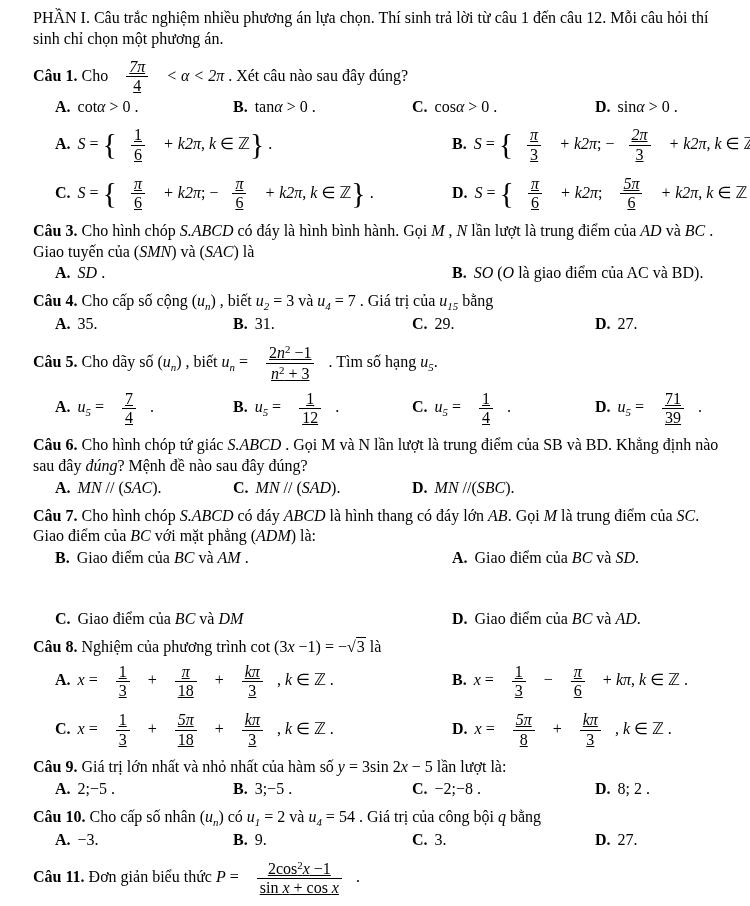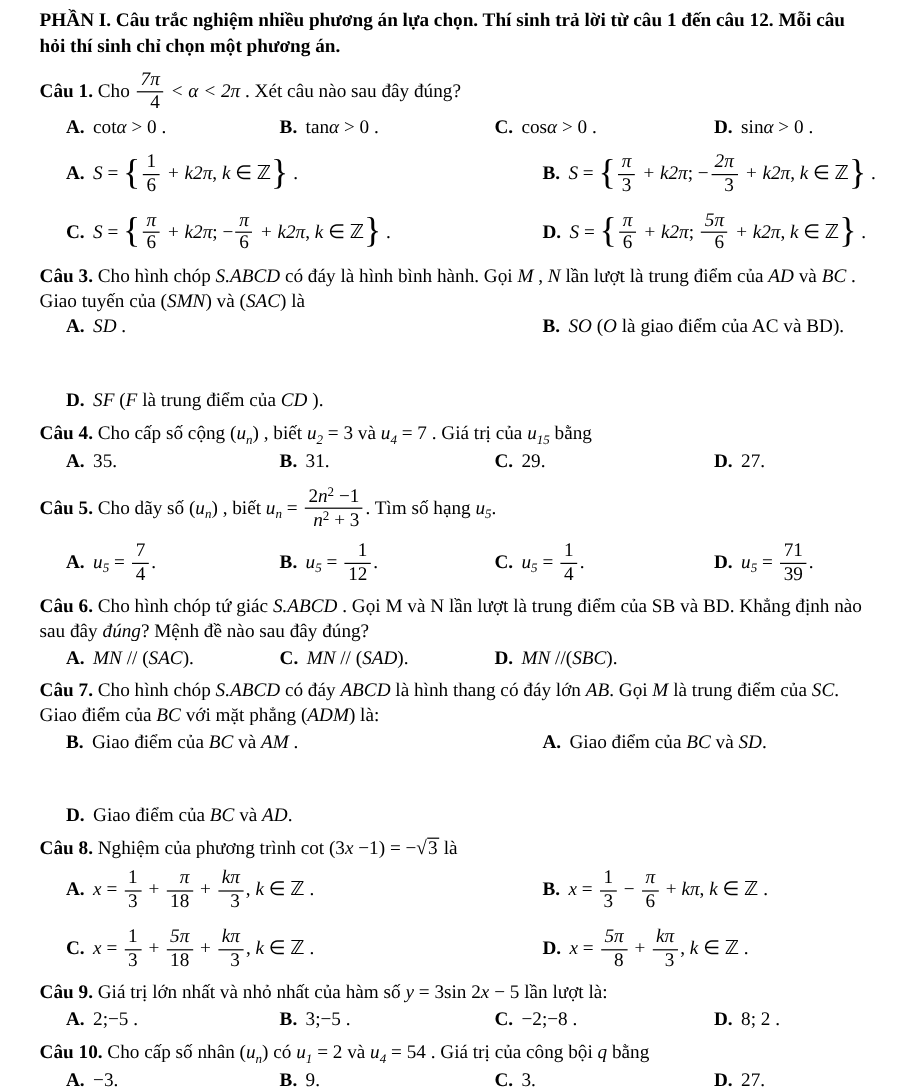--- a/index.html
+++ b/index.html
@@ -2,33 +2,33 @@
 <html><head>
 <meta charset="utf-8">
 <style>
   html, body { margin: 0; padding: 0; background: #ffffff; }
   body {
     width: 750px; height: 906px; overflow: hidden;
     font-family: "Liberation Serif", serif;
     font-size: 16px; color: #000; line-height: 1.3;
   }
   .page { padding: 8px 26px 0 33px; }
-  .header { font-weight: bold; margin-bottom: 6px; }
+  .header { font-weight: normal; margin-bottom: 6px; }
   .q { margin-top: 7px; }
   .stem { margin-bottom: 1px; }
   .qnum { font-weight: bold; }
   .opts { margin-left: 22px; display: grid; column-gap: 0; row-gap: 2px; align-items: center; }
   .opts.cols4 { grid-template-columns: 178px 179px 183px 1fr; }
   .opts.cols2 { grid-template-columns: 357px 1fr; gap: 40px; }
   .opts.tall { row-gap: 9px; margin-top: 4px; margin-bottom: 4px; }
   .opt { white-space: nowrap; }
   .opt-label { font-weight: bold; padding-right: 7px; }
   .it { font-style: italic; }
   .bi { font-style: italic; font-weight: normal; }
-  .frac { display: inline-block; vertical-align: middle; text-align: right; line-height: 1.15; margin: 1px 2px; }
+  .frac { display: inline-block; vertical-align: middle; text-align: center; line-height: 1.15; margin: 1px 14px; text-decoration: underline; }
   .frac .num { display: block; padding: 0 3px; }
   .frac .den { display: block; border-top: 1px solid #000; padding: 0 3px; }
   .brace { font-size: 30px; vertical-align: middle; line-height: 0.6; font-weight: 400; position: relative; top: -1px; }
   .sqrt-arg { border-top: 1px solid #000; padding: 0 1px; }
   sub, sup { font-size: 0.68em; }
   sub { vertical-align: -0.35em; }
   sup { vertical-align: 0.5em; }
 </style>
 </head>
 <body>
@@ -51,21 +51,20 @@
           <span class="opt"><span class="opt-label">B.</span><span><span class="it">S</span><span> = </span><span class="brace">{</span><span class="frac"><span class="num"><span class="it">π</span></span><span class="den"><span>3</span></span></span><span class="it"> + k2π</span><span>; −</span><span class="frac"><span class="num"><span class="it">2π</span></span><span class="den"><span>3</span></span></span><span class="it"> + k2π</span><span>, </span><span class="it">k</span><span> ∈ ℤ</span><span class="brace">}</span><span> .</span></span></span>
           <span class="opt"><span class="opt-label">C.</span><span><span class="it">S</span><span> = </span><span class="brace">{</span><span class="frac"><span class="num"><span class="it">π</span></span><span class="den"><span>6</span></span></span><span class="it"> + k2π</span><span>; −</span><span class="frac"><span class="num"><span class="it">π</span></span><span class="den"><span>6</span></span></span><span class="it"> + k2π</span><span>, </span><span class="it">k</span><span> ∈ ℤ</span><span class="brace">}</span><span> .</span></span></span>
           <span class="opt"><span class="opt-label">D.</span><span><span class="it">S</span><span> = </span><span class="brace">{</span><span class="frac"><span class="num"><span class="it">π</span></span><span class="den"><span>6</span></span></span><span class="it"> + k2π</span><span>; </span><span class="frac"><span class="num"><span class="it">5π</span></span><span class="den"><span>6</span></span></span><span class="it"> + k2π</span><span>, </span><span class="it">k</span><span> ∈ ℤ</span><span class="brace">}</span><span> .</span></span></span>
         </div>
       </div>
       <div class="q">
         <div class="stem"><span class="qnum">Câu 3. </span><span>Cho hình chóp </span><span class="it">S.ABCD</span><span> có đáy là hình bình hành. Gọi </span><span class="it">M</span><span> , </span><span class="it">N</span><span> lần lượt là trung điểm của </span><span class="it">AD</span><span> và </span><span class="it">BC</span><span> . Giao tuyến của (</span><span class="it">SMN</span><span>) và (</span><span class="it">SAC</span><span>) là</span></div>
         <div class="opts cols2">
           <span class="opt"><span class="opt-label">A.</span><span><span class="it">SD</span><span> .</span></span></span>
           <span class="opt"><span class="opt-label">B.</span><span><span class="it">SO</span><span> (</span><span class="it">O</span><span> là giao điểm của AC và BD).</span></span></span>
-          <span class="opt"><span class="opt-label">D.</span><span><span class="it">SF</span><span> (</span><span class="it">F</span><span> là trung điểm của </span><span class="it">CD</span><span> ).</span></span></span>
         </div>
       </div>
       <div class="q">
         <div class="stem"><span class="qnum">Câu 4. </span><span>Cho cấp số cộng (</span><span class="it">u</span><sub class="it">n</sub><span>) , biết </span><span class="it">u</span><sub class="it">2</sub><span> = 3  và </span><span class="it">u</span><sub class="it">4</sub><span> = 7 . Giá trị của </span><span class="it">u</span><sub class="it">15</sub><span> bằng</span></div>
         <div class="opts cols4">
           <span class="opt"><span class="opt-label">A.</span><span><span>35.</span></span></span>
           <span class="opt"><span class="opt-label">B.</span><span><span>31.</span></span></span>
           <span class="opt"><span class="opt-label">C.</span><span><span>29.</span></span></span>
           <span class="opt"><span class="opt-label">D.</span><span><span>27.</span></span></span>
         </div>
@@ -85,20 +84,21 @@
           <span class="opt"><span class="opt-label">A.</span><span><span class="it">MN</span><span> // (</span><span class="it">SAC</span><span>).</span></span></span>
           <span class="opt"><span class="opt-label">C.</span><span><span class="it">MN</span><span> // (</span><span class="it">SAD</span><span>).</span></span></span>
           <span class="opt"><span class="opt-label">D.</span><span><span class="it">MN</span><span> //(</span><span class="it">SBC</span><span>).</span></span></span>
         </div>
       </div>
       <div class="q">
         <div class="stem"><span class="qnum">Câu 7. </span><span>Cho hình chóp </span><span class="it">S.ABCD</span><span> có đáy </span><span class="it">ABCD</span><span> là hình thang có đáy lớn </span><span class="it">AB</span><span>.  Gọi </span><span class="it">M</span><span> là trung điểm của </span><span class="it">SC</span><span>. Giao điểm của </span><span class="it">BC</span><span> với mặt phẳng (</span><span class="it">ADM</span><span>) là:</span></div>
         <div class="opts cols2">
           <span class="opt"><span class="opt-label">B.</span><span><span>Giao điểm của </span><span class="it">BC</span><span> và </span><span class="it">AM</span><span> .</span></span></span>
           <span class="opt"><span class="opt-label">A.</span><span><span>Giao điểm của </span><span class="it">BC</span><span> và </span><span class="it">SD</span><span>.</span></span></span>
+          <span class="opt"><span class="opt-label">C.</span><span><span>Giao điểm của </span><span class="it">BC</span><span> và </span><span class="it">DM</span></span></span>
           <span class="opt"><span class="opt-label">D.</span><span><span>Giao điểm của </span><span class="it">BC</span><span> và </span><span class="it">AD</span><span>.</span></span></span>
         </div>
       </div>
       <div class="q">
         <div class="stem"><span class="qnum">Câu 8. </span><span>Nghiệm của phương trình </span><span>cot (3</span><span class="it">x</span><span> −1) = −</span><span><span>√</span><span class="sqrt-arg">3</span></span><span>  là</span></div>
         <div class="opts cols2 tall">
           <span class="opt"><span class="opt-label">A.</span><span><span class="it">x</span><span> = </span><span class="frac"><span class="num"><span>1</span></span><span class="den"><span>3</span></span></span><span> + </span><span class="frac"><span class="num"><span class="it">π</span></span><span class="den"><span>18</span></span></span><span> + </span><span class="frac"><span class="num"><span class="it">kπ</span></span><span class="den"><span>3</span></span></span><span>, </span><span class="it">k</span><span> ∈ ℤ .</span></span></span>
           <span class="opt"><span class="opt-label">B.</span><span><span class="it">x</span><span> = </span><span class="frac"><span class="num"><span>1</span></span><span class="den"><span>3</span></span></span><span> − </span><span class="frac"><span class="num"><span class="it">π</span></span><span class="den"><span>6</span></span></span><span> + </span><span class="it">kπ</span><span>, </span><span class="it">k</span><span> ∈ ℤ .</span></span></span>
           <span class="opt"><span class="opt-label">C.</span><span><span class="it">x</span><span> = </span><span class="frac"><span class="num"><span>1</span></span><span class="den"><span>3</span></span></span><span> + </span><span class="frac"><span class="num"><span class="it">5π</span></span><span class="den"><span>18</span></span></span><span> + </span><span class="frac"><span class="num"><span class="it">kπ</span></span><span class="den"><span>3</span></span></span><span>, </span><span class="it">k</span><span> ∈ ℤ .</span></span></span>
           <span class="opt"><span class="opt-label">D.</span><span><span class="it">x</span><span> = </span><span class="frac"><span class="num"><span class="it">5π</span></span><span class="den"><span>8</span></span></span><span> + </span><span class="frac"><span class="num"><span class="it">kπ</span></span><span class="den"><span>3</span></span></span><span>, </span><span class="it">k</span><span> ∈ ℤ .</span></span></span>

